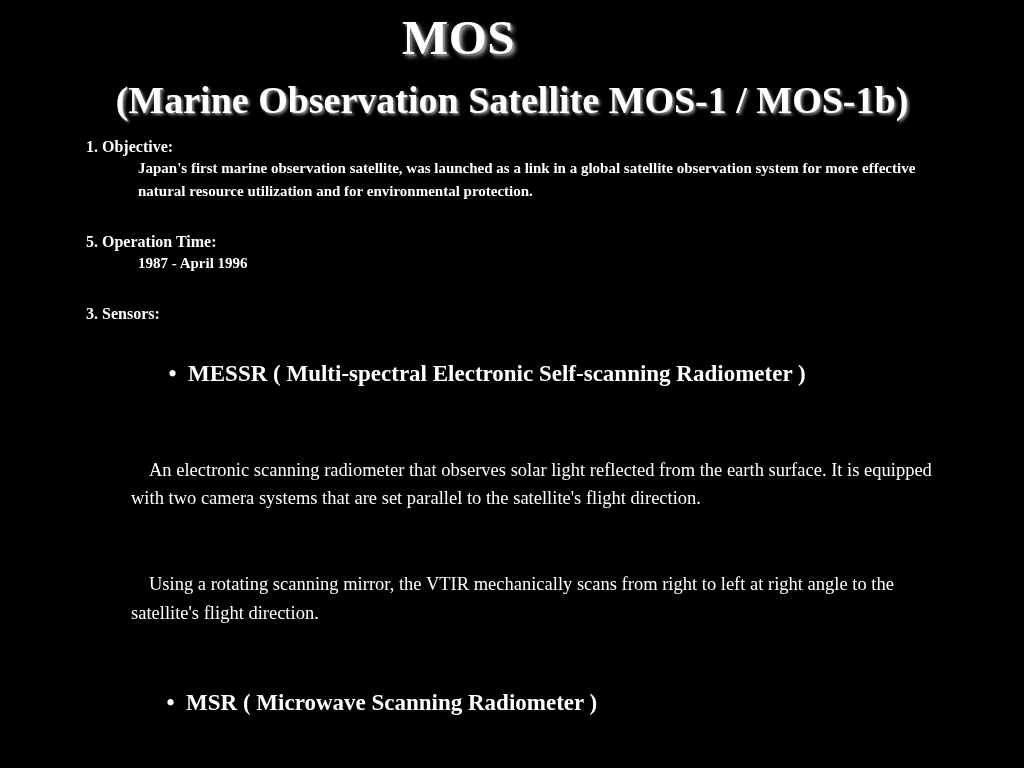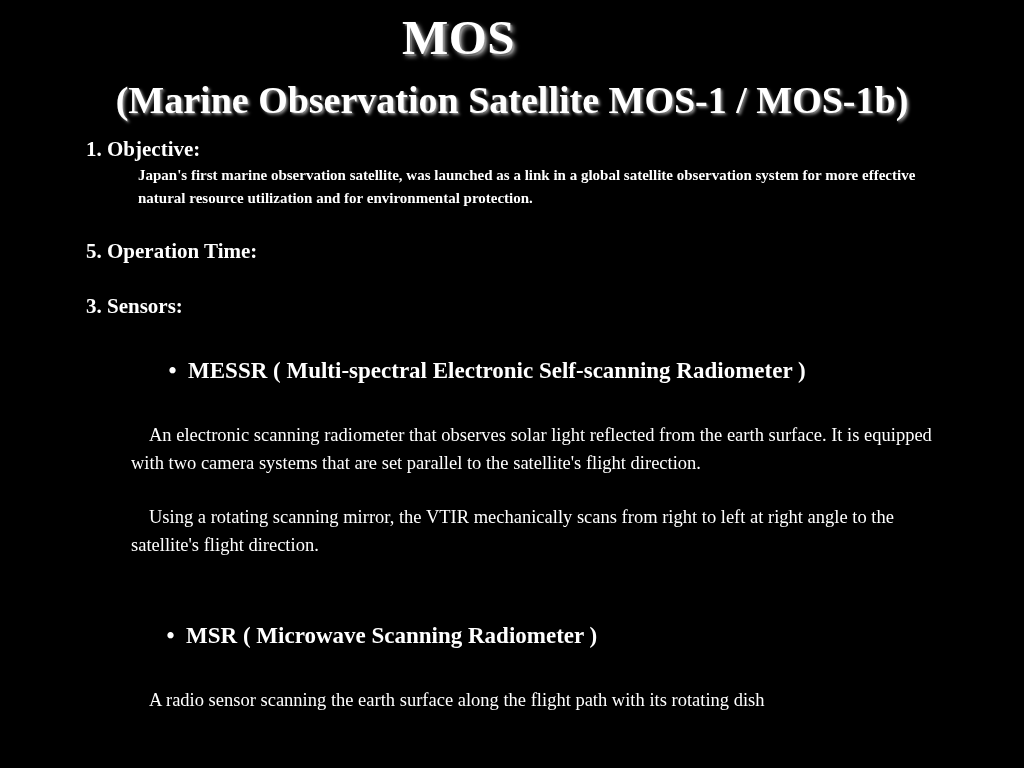--- a/index.html
+++ b/index.html
@@ -49,21 +49,21 @@
   }
 
   
   .body {
     position: absolute;
     top: 136px;
     left: 0;
     width: 1024px;
   }
   .section-head {
-    font-size: 21px;
+    font-size: 16px;
     font-weight: bold;
     margin-left: 86px;
     line-height: 1.32;
   }
   .indent-block {
     margin-left: 138px;
     margin-right: 68px;
     font-size: 15px;
     font-weight: bold;
     line-height: 1.53;
@@ -82,20 +82,21 @@
   .bullet-dot {
     font-weight: bold;
   }
   .para {
     margin-left: 131px;
     margin-right: 60px;
     font-size: 18.5px;
     font-weight: normal;
     line-height: 1.52;
     text-indent: 18px;
+    margin-top: 32px;
   }
 </style>
 </head>
 <body>
 
 <div class="slide">
 
   <div class="title">MOS</div>
 
   <div class="subtitle">(Marine Observation Satellite MOS-1 / MOS-1b)</div>
@@ -103,20 +104,21 @@
   <div class="body">
 
     <div class="section-head">1. Objective:</div>
 
     <div class="indent-block">Japan's first marine observation satellite, was launched as a link in a global satellite observation system for more effective natural resource utilization and for environmental protection.</div>
 
     <div class="gap-lg"></div>
 
     <div class="section-head">5. Operation Time:</div>
 
+    <div class="indent-block">1987 - April 1996</div>
 
     <div class="gap-lg"></div>
 
     <div class="section-head">3. Sensors:</div>
 
     <div class="bullet-head">
       <span class="bullet-dot">•  </span><span>MESSR ( Multi-spectral Electronic Self-scanning Radiometer )</span>
     </div>
 
     <div class="para">An electronic scanning radiometer that observes solar light reflected from the earth surface. It is equipped with two camera systems that are set parallel to the satellite's flight direction.</div>

